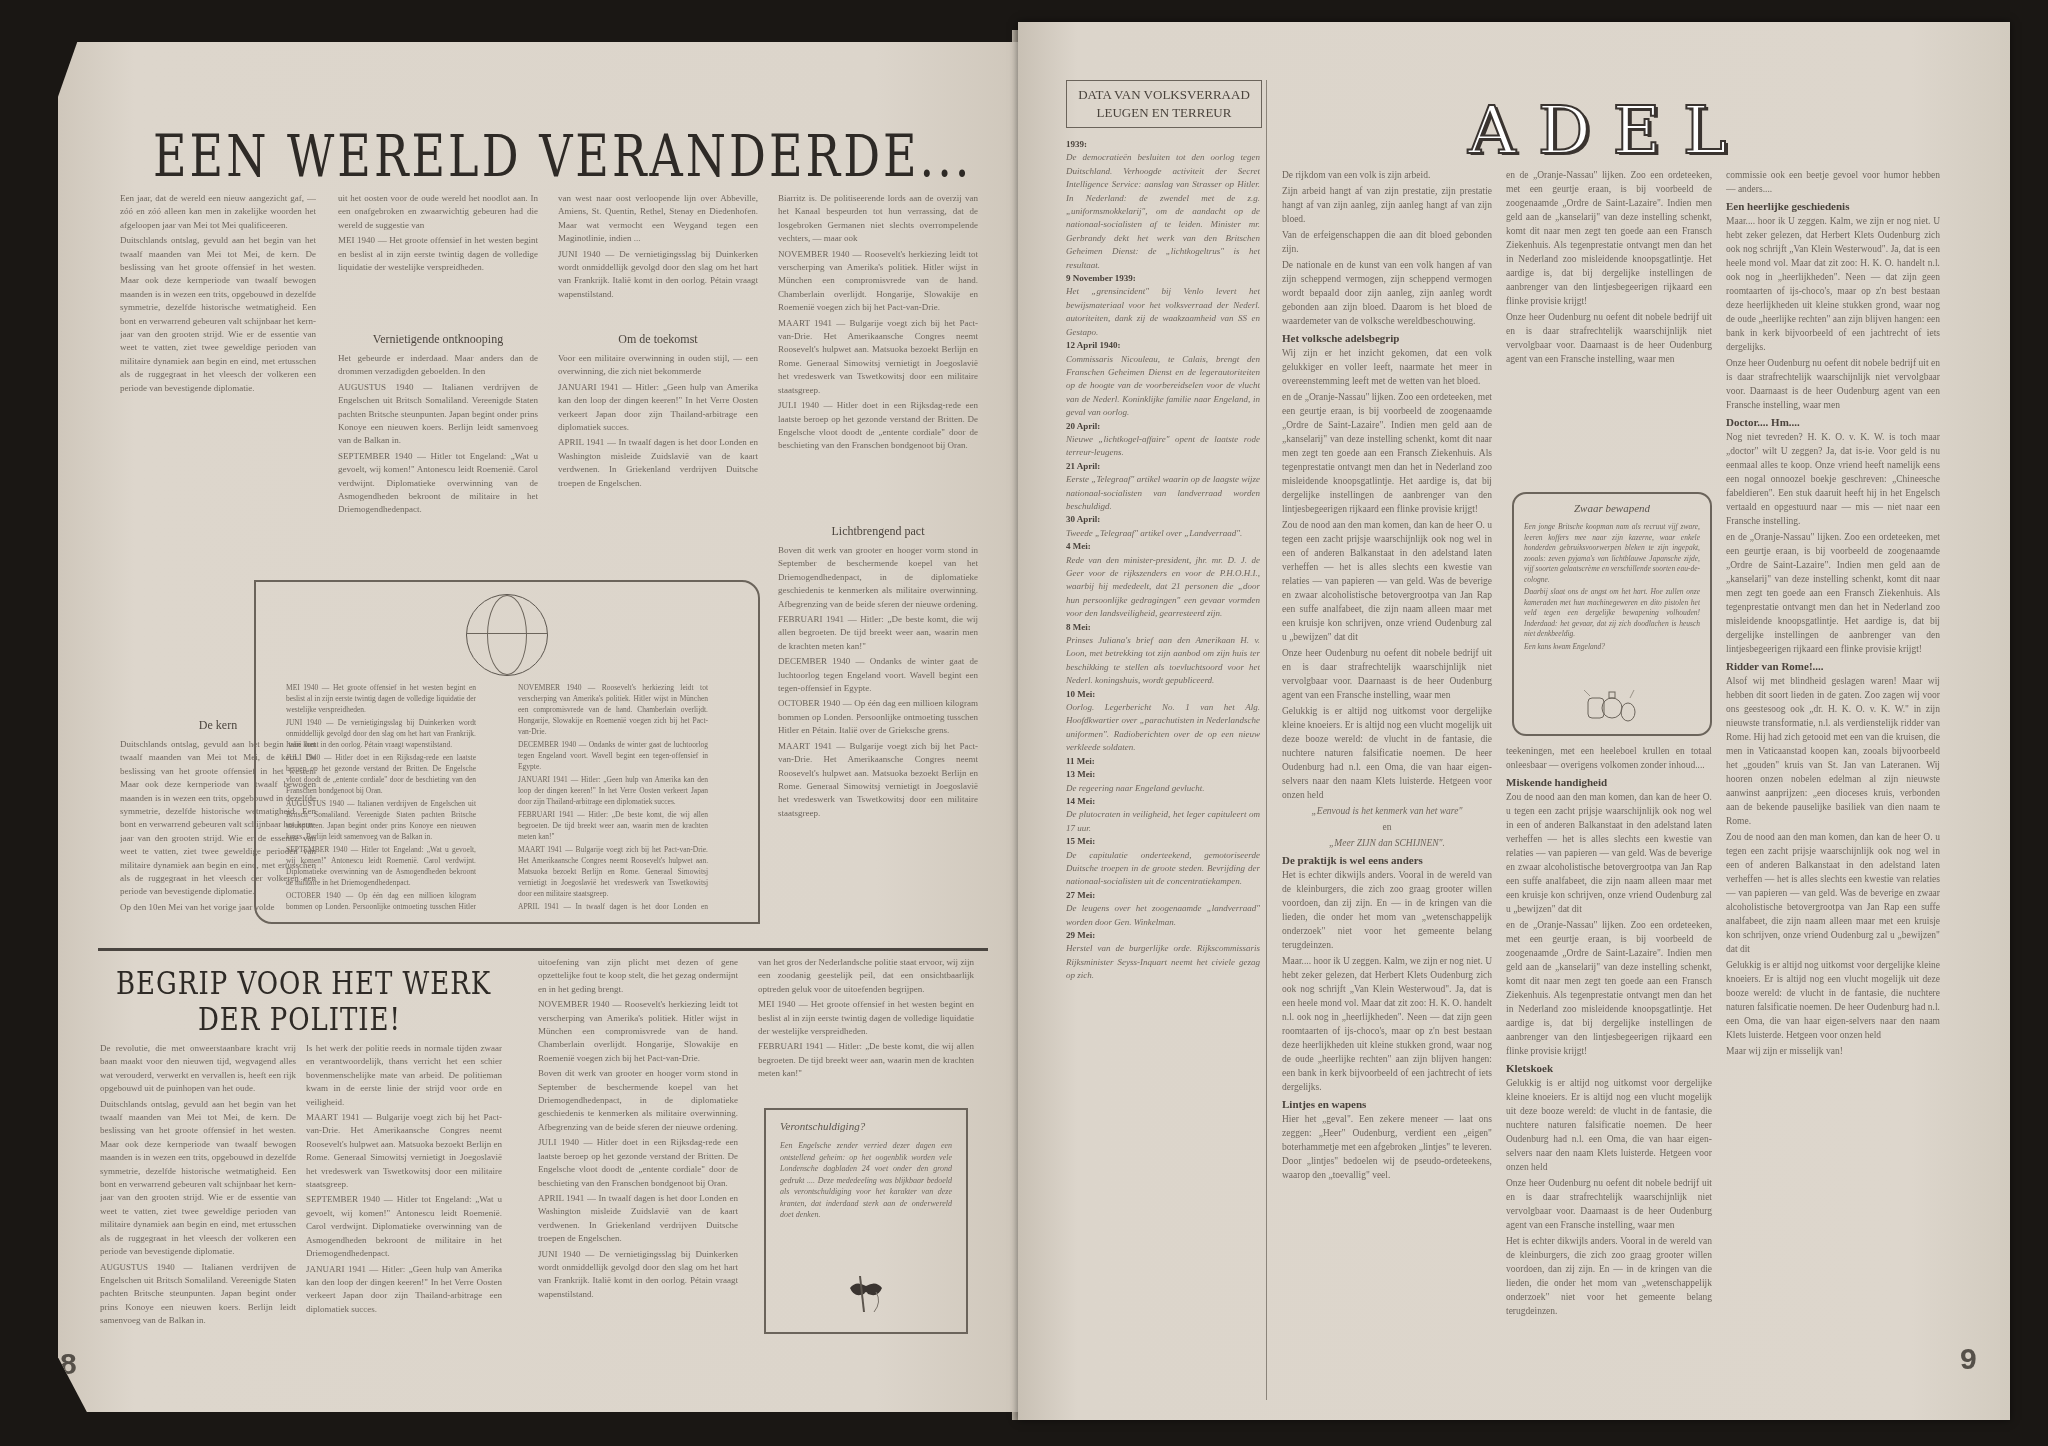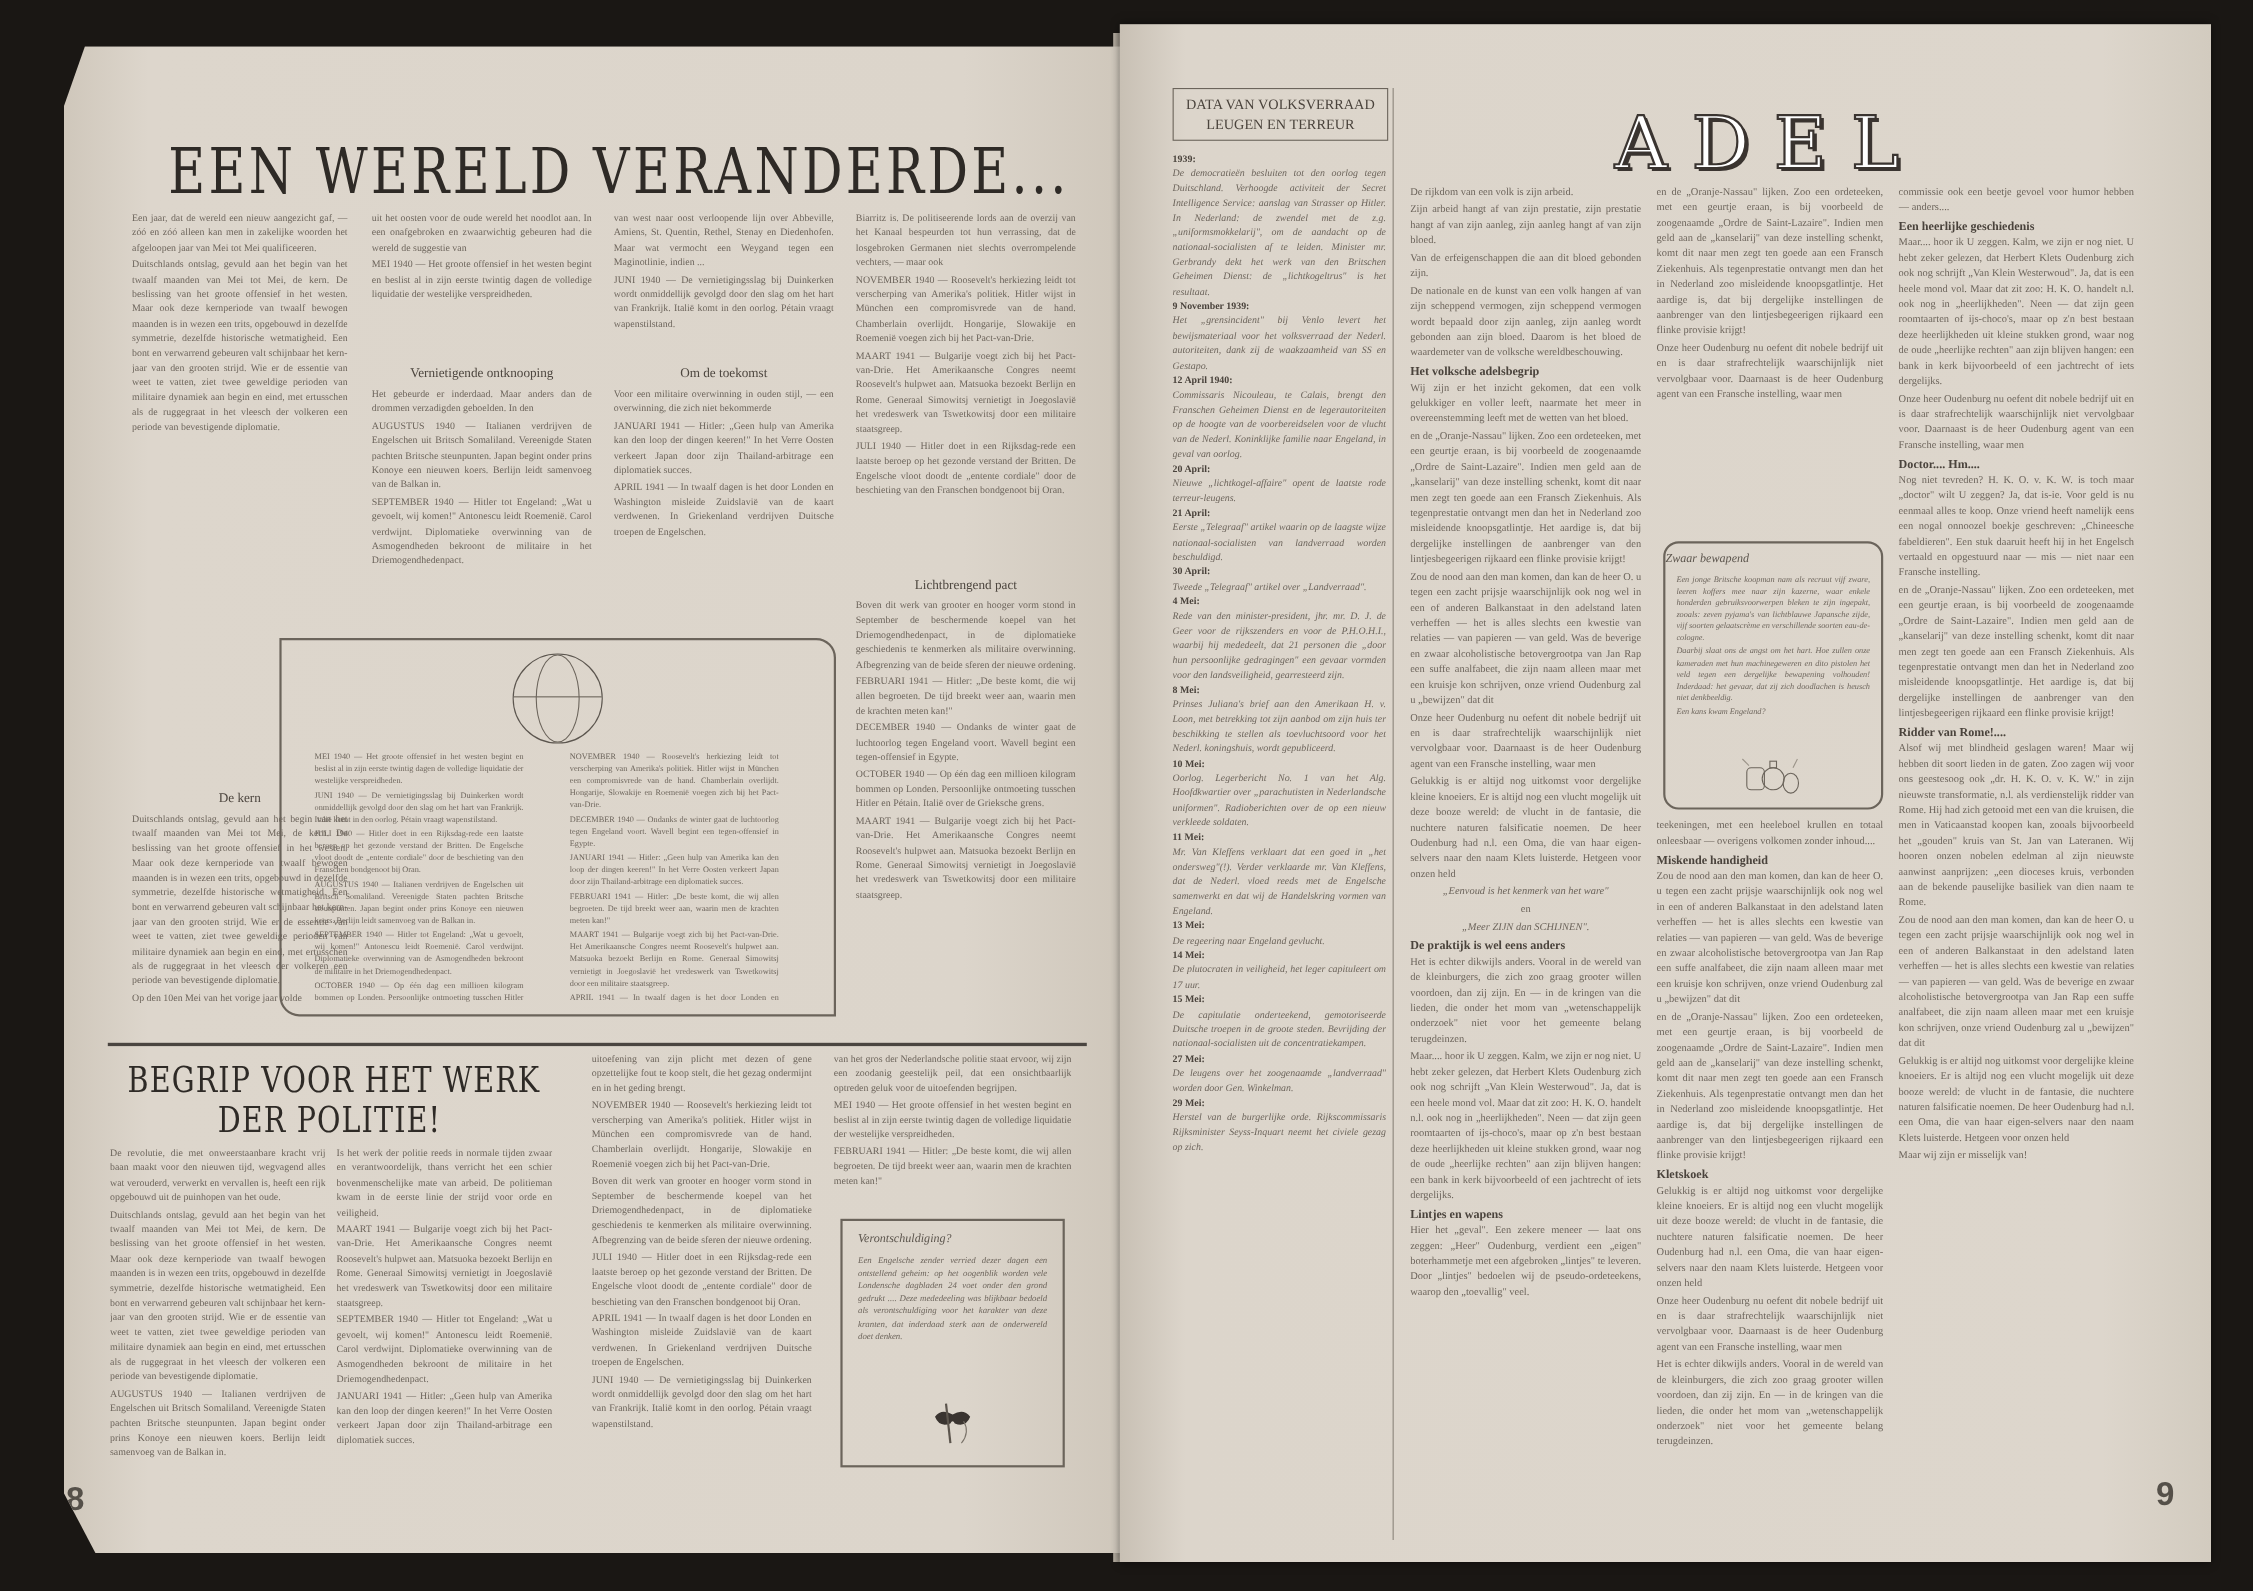--- a/index.html
+++ b/index.html
@@ -186,21 +186,20 @@
     <div>
         <div class="b">8 Mei:</div>
         <div class="it">Prinses Juliana's brief aan den Amerikaan H. v. Loon, met betrekking tot zijn aanbod om zijn huis ter beschikking te stellen als toevluchtsoord voor het Nederl. koningshuis, wordt gepubliceerd.</div>
       </div>
     <div>
         <div class="b">10 Mei:</div>
         <div class="it">Oorlog. Legerbericht No. 1 van het Alg. Hoofdkwartier over „parachutisten in Nederlandsche uniformen". Radioberichten over de op een nieuw verkleede soldaten.</div>
       </div>
     <div>
         <div class="b">11 Mei:</div>
-        <div class="it">Mr. Van Kleffens verklaart dat een goed in „het ondersweg"(!). Verder verklaarde mr. Van Kleffens, dat de Nederl. vloed reeds met de Engelsche samenwerkt en dat wij de Handelskring vormen van Engeland.</div>
       </div>
     <div>
         <div class="b">13 Mei:</div>
         <div class="it">De regeering naar Engeland gevlucht.</div>
       </div>
     <div>
         <div class="b">14 Mei:</div>
         <div class="it">De plutocraten in veiligheid, het leger capituleert om 17 uur.</div>
       </div>
     <div>
@@ -239,21 +238,21 @@
     <div class="hd">Lintjes en wapens</div>
     <p>Hier het „geval". Een zekere meneer — laat ons zeggen: „Heer" Oudenburg, verdient een „eigen" boterhammetje met een afgebroken „lintjes" te leveren. Door „lintjes" bedoelen wij de pseudo-ordeteekens, waarop den „toevallig" veel.</p>
   </div>
 
   <div class="col" style="left:488px;top:146px;width:206px;height:310px;font-size:9.5px;line-height:14px;">
     <p>en de „Oranje-Nassau" lijken. Zoo een ordeteeken, met een geurtje eraan, is bij voorbeeld de zoogenaamde „Ordre de Saint-Lazaire". Indien men geld aan de „kanselarij" van deze instelling schenkt, komt dit naar men zegt ten goede aan een Fransch Ziekenhuis. Als tegenprestatie ontvangt men dan het in Nederland zoo misleidende knoopsgatlintje. Het aardige is, dat bij dergelijke instellingen de aanbrenger van den lintjesbegeerigen rijkaard een flinke provisie krijgt!</p>
     <p>Onze heer Oudenburg nu oefent dit nobele bedrijf uit en is daar strafrechtelijk waarschijnlijk niet vervolgbaar voor. Daarnaast is de heer Oudenburg agent van een Fransche instelling, waar men</p>
   </div>
 
   <div class="box rounded" style="left:494px;top:470px;width:196px;height:240px;">
-    <div class="abs it" style="left:0;top:8px;width:196px;font-size:11px;font-style:italic;color:#5c554d;">Zwaar bewapend</div>
+    <div class="abs it" style="left:0;top:8px;width:196px;text-align:center;font-size:11px;font-style:italic;color:#5c554d;">Zwaar bewapend</div>
     <div class="col" style="left:10px;top:28px;width:176px;height:160px;font-style:italic;font-size:7.5px;line-height:10.5px;">
       <p>Een jonge Britsche koopman nam als recruut vijf zware, leeren koffers mee naar zijn kazerne, waar enkele honderden gebruiksvoorwerpen bleken te zijn ingepakt, zooals: zeven pyjama's van lichtblauwe Japansche zijde, vijf soorten gelaatscrème en verschillende soorten eau-de-cologne.</p>
       <p>Daarbij slaat ons de angst om het hart. Hoe zullen onze kameraden met hun machinegeweren en dito pistolen het veld tegen een dergelijke bewapening volhouden! Inderdaad: het gevaar, dat zij zich doodlachen is heusch niet denkbeeldig.</p>
       <p>Een kans kwam Engeland?</p>
     </div>
     <svg class="abs" style="left:66px;top:190px;" width="60" height="40" viewBox="0 0 60 40">
       <rect x="8" y="14" width="16" height="20" rx="4" fill="none" stroke="#6b645b"></rect>
       <circle cx="32" cy="24" r="10" fill="none" stroke="#6b645b"></circle>
       <rect x="29" y="8" width="6" height="6" fill="none" stroke="#6b645b"></rect>
       <ellipse cx="48" cy="28" rx="7" ry="9" fill="none" stroke="#6b645b"></ellipse>

